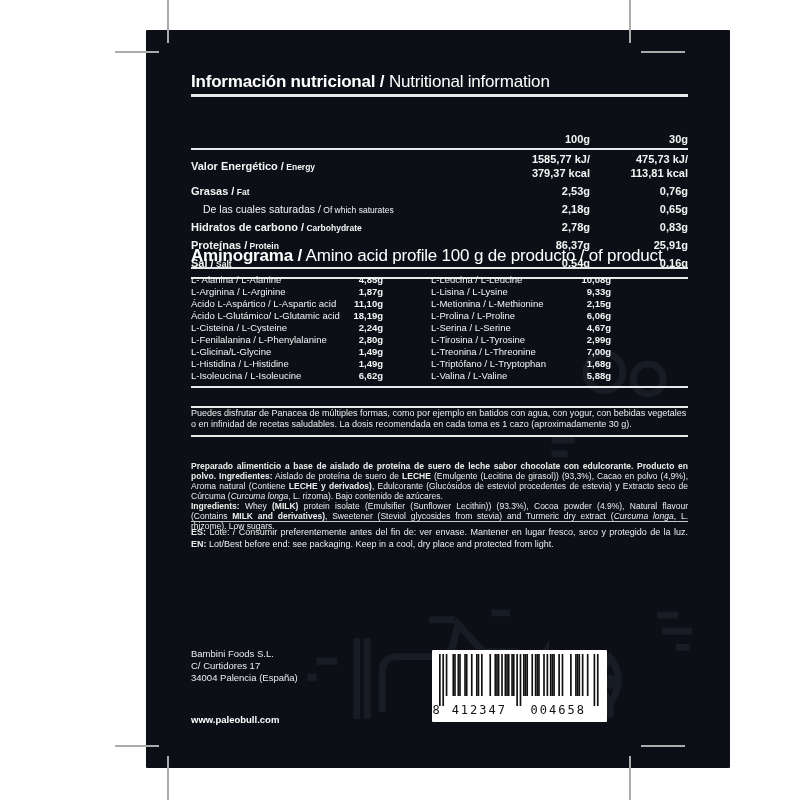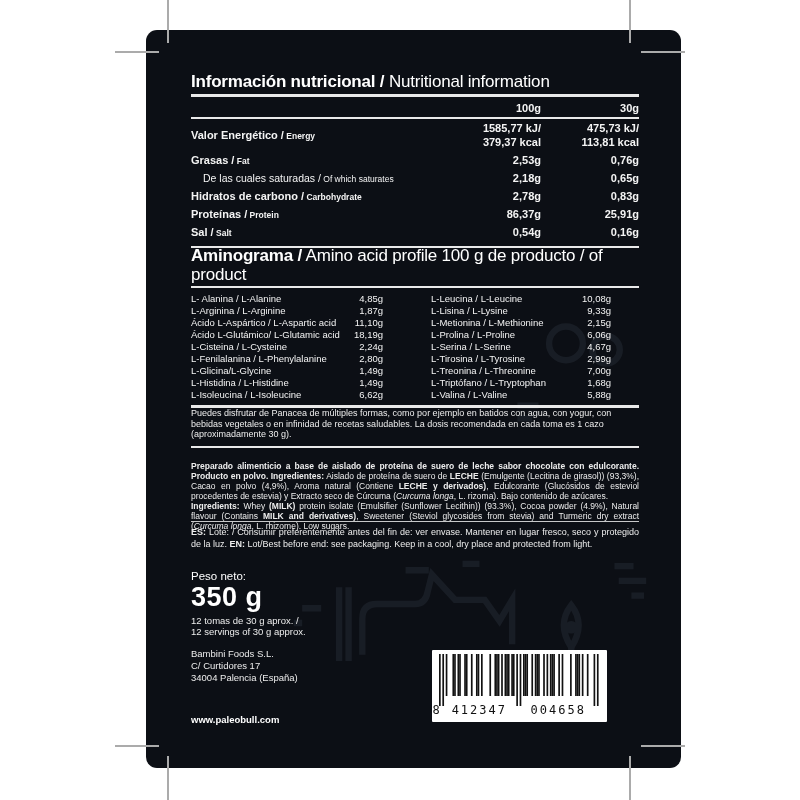--- a/index.html
+++ b/index.html
@@ -8,49 +8,49 @@
   }
   *{margin:0;padding:0;box-sizing:border-box;}
   html,body{width:800px;height:800px;background:var(--bg);overflow:hidden;
     font-family:"Liberation Sans",sans-serif;-webkit-font-smoothing:antialiased;}
   .stage{position:relative;width:800px;height:800px;}
 
   
   .crop{position:absolute;background:var(--crop);z-index:5;}
 
   
-  .label{position:absolute;left:146px;top:30px;width:535px;height:738px;
-    background:var(--label);border-radius:11px;color:var(--ink);z-index:1;}
+  .label{position:absolute;left:146px;top:30px;width:584px;height:738px;
+    background:var(--label);border-radius:1px;color:var(--ink);z-index:1;}
   .wm{position:absolute;inset:0;z-index:0;pointer-events:none;}
   .sec{position:absolute;left:45px;right:42px;z-index:2;}
 
   .rule{background:var(--rule);border:0;width:100%;}
   .r3{height:3px;} .r2{height:2px;} .r1{height:1px;opacity:.85;}
 
   h1,h2{font-size:17px;line-height:19px;font-weight:bold;letter-spacing:-.2px;color:#fff;}
   h1 .lt,h2 .lt{font-weight:normal;}
 
   
   .grid3{display:grid;grid-template-columns:1fr 122px 98px;align-items:center;}
-  .colhead{padding:5px 0 3px 0;font-size:11px;font-weight:bold;}
+  .colhead{padding:22px 0 3px 0;font-size:11px;font-weight:bold;margin-top:14px;}
   .colhead .c{text-align:right;}
   .nrow{padding:2px 0;font-size:11px;}
   .nrow .lbl .es{font-weight:bold;}
   .nrow .lbl .en{font-weight:bold;font-size:8.5px;}
   .nrow.sub .lbl{padding-left:12px;}
   .nrow.sub .lbl .es{font-weight:normal;font-size:10.5px;}
   .nrow.sub .lbl .en{font-weight:normal;}
   .nrow .val{text-align:right;font-weight:bold;line-height:14px;}
 
   
   .amwrap{display:flex;margin-top:5px;}
   .amcol{display:flex;flex-direction:column;}
   .amcol.l{width:192px;} .amcol.r{width:180px;margin-left:48px;}
   .amrow{display:flex;justify-content:space-between;font-size:9.5px;line-height:12px;align-items:flex-end;}
-  .amrow .v{font-weight:normal;margin-left:10px;}
+  .amrow .v{font-weight:bold;margin-left:10px;}
 
   .para{font-size:9px;line-height:10.5px;color:#ededed;}
   .tiny{font-size:8.5px;line-height:10px;text-align:justify;color:#ededed;}
   .tiny .b,.para .b{font-weight:bold;}
   .tiny .i{font-style:italic;}
 
   .peso-cap{font-size:11.5px;line-height:14px;color:#fff;}
   .peso-big{font-size:27px;line-height:29px;font-weight:bold;letter-spacing:.5px;color:#fff;}
   .peso-sub{font-size:9.5px;line-height:11px;margin-top:3px;color:#ededed;}
 
@@ -258,28 +258,20 @@
     <div class="sec" style="top:431px">
       <p class="tiny" id="ingr-es"><span class="b">Preparado alimenticio a base de aislado de proteína de suero de leche sabor chocolate con edulcorante. Producto en polvo. </span><span class="b">Ingredientes:</span><span> Aislado de proteína de suero de </span><span class="b">LECHE</span><span> (Emulgente (Lecitina de girasol)) (93,3%), Cacao en polvo (4,9%), Aroma natural (Contiene </span><span class="b">LECHE y derivados)</span><span>, Edulcorante (Glucósidos de esteviol procedentes de estevia) y Extracto seco de Cúrcuma (</span><span class=" i">Curcuma longa</span><span>, L. rizoma). Bajo contenido de azúcares.</span></p>
       <p class="tiny" id="ingr-en"><span class="b">Ingredients:</span><span> Whey </span><span class="b">(MILK)</span><span> protein isolate (Emulsifier (Sunflower Lecithin)) (93.3%), Cocoa powder (4.9%), Natural flavour (Contains </span><span class="b">MILK and derivatives)</span><span>, Sweetener (Steviol glycosides from stevia) and Turmeric dry extract (</span><span class=" i">Curcuma longa</span><span>, L. rhizome). Low sugars.</span></p>
     </div>
 
     <div class="sec" style="top:491px">
       <div class="rule r1"></div>
       <p class="tiny" id="lot-text" style="margin-top:5px;font-size:9px;line-height:11.5px"><span class="b">ES:</span><span> Lote: / Consumir preferentemente antes del fin de: ver envase. Mantener en lugar fresco, seco y protegido de la luz. </span><span class="b">EN:</span><span> Lot/Best before end: see packaging. Keep in a cool, dry place and protected from light.</span></p>
     </div>
 
-    <div class="sec" style="top:539px">
-      <div class="peso-cap">Peso neto:</div>
-      <div class="peso-big">350 g</div>
-      <div class="peso-sub">
-        <div>12 tomas de 30 g aprox. /</div>
-        <div>12 servings of 30 g approx.</div>
-      </div>
-    </div>
 
     <div class="sec dist" style="top:618px" id="dist">
         <div>Bambini Foods S.L.</div>
         <div>C/ Curtidores 17</div>
         <div>34004 Palencia (España)</div>
       </div>
 
     <div class="sec web" style="top:684px">www.paleobull.com</div>
 
     <div class="barcode">

